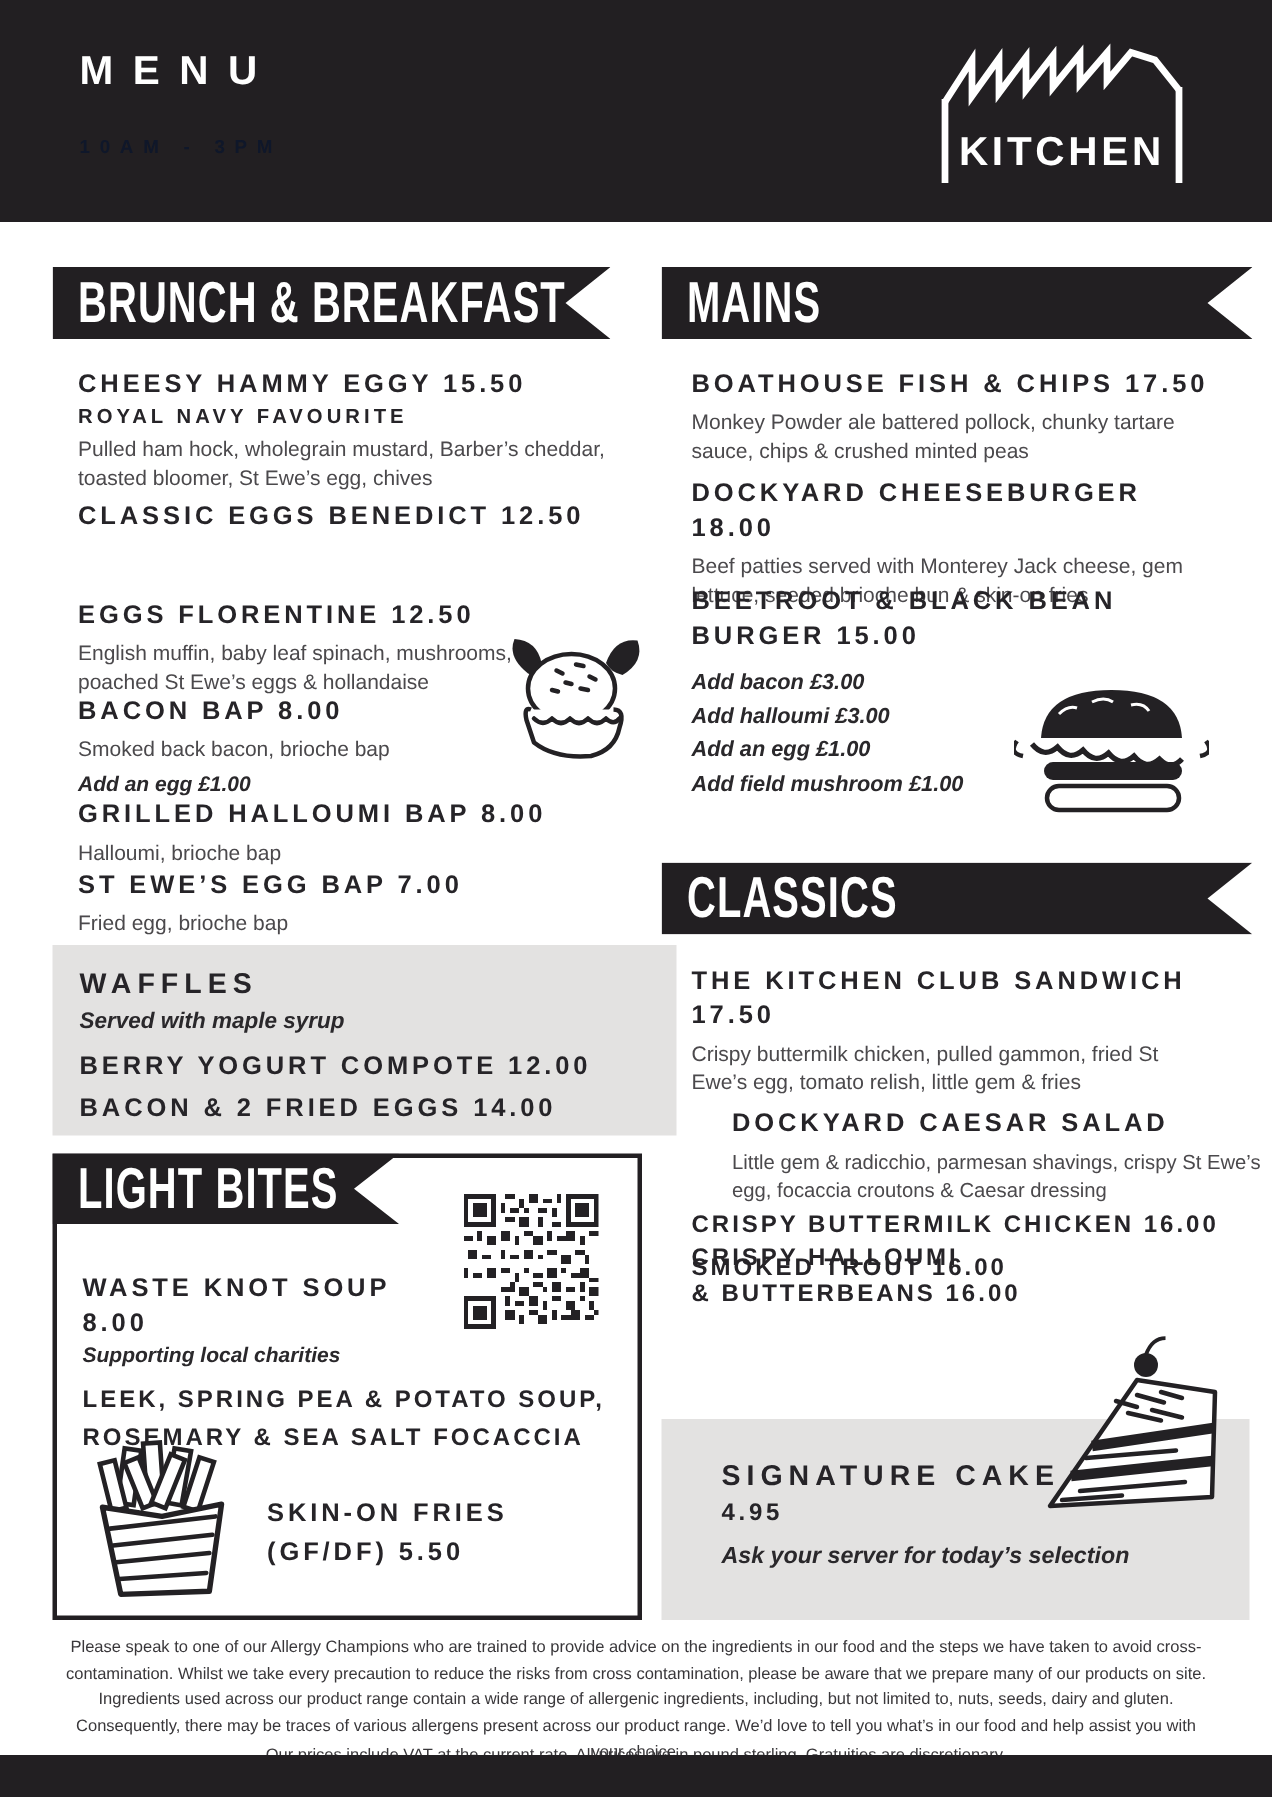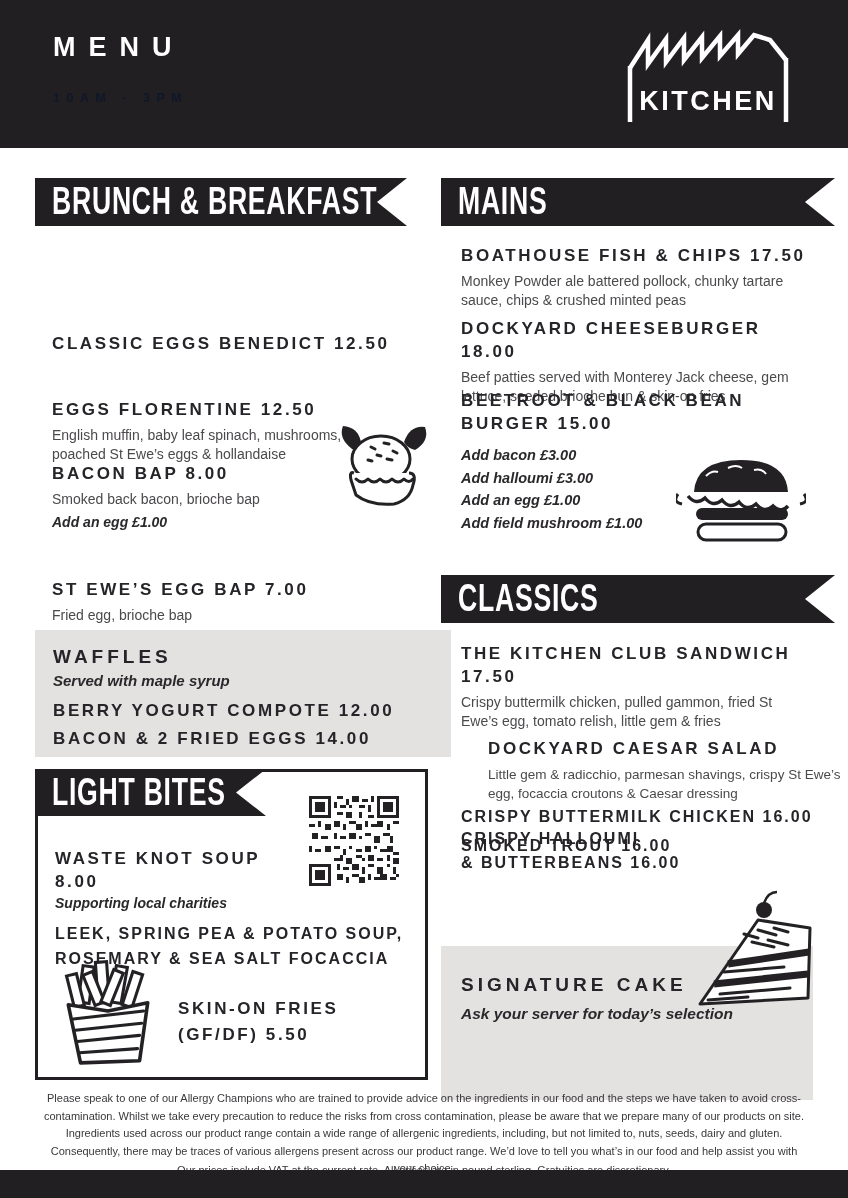--- a/index.html
+++ b/index.html
@@ -52,20 +52,28 @@
     <polyline points="8,42 26,14 26,38 44,13 44,36 62,12 62,34 80,11 80,32 98,10 98,30 116,9 116,28 132,9 148,14 164,34" fill="none" stroke="#fff" stroke-width="4.5" stroke-linejoin="miter"></polyline>
     <line x1="8" y1="40" x2="8" y2="96" stroke="#fff" stroke-width="4.5"></line>
     <line x1="164" y1="32" x2="164" y2="96" stroke="#fff" stroke-width="4.5"></line>
     <text x="86" y="84" text-anchor="middle" fill="#fff" font-size="27" font-weight="bold" letter-spacing="2.5" font-family="Liberation Sans, sans-serif">KITCHEN</text>
   </svg>
 
   <div class="abs banner" style="left:35px;top:178px;width:355px;height:48px;">
     <span>BRUNCH &amp; BREAKFAST</span>
   </div>
 
+  <div class="abs" style="left:52px;top:244px;width:378px;">
+    <div class="t">
+      <span>CHEESY HAMMY EGGY</span>
+      <span class="price">15.50</span>
+    </div>
+    <div class="sub">ROYAL NAVY FAVOURITE</div>
+    <div class="desc">Pulled ham hock, wholegrain mustard, Barber’s cheddar, toasted bloomer, St Ewe’s egg, chives</div>
+  </div>
 
   <div class="abs" style="left:52px;top:332px;width:378px;">
     <div class="t">
       <span>CLASSIC EGGS BENEDICT</span>
       <span class="price">12.50</span>
     </div>
   </div>
 
   <div class="abs" style="left:52px;top:398px;width:378px;">
     <div class="t">
@@ -86,20 +94,27 @@
 
   <svg class="abs" style="left:330px;top:420px;" width="102" height="96" viewBox="0 0 102 96">
     <path class="inkfill" d="M22 29 Q8 18 13 6 Q28 7 31 22 Q27 31 22 29 Z"></path>
     <path class="inkfill" d="M74 22 Q80 5 95 7 Q100 21 85 30 Q77 28 74 22 Z"></path>
     <ellipse cx="51" cy="39" rx="29" ry="23" fill="#fff" stroke="#232124" stroke-width="3"></ellipse>
     <path class="ink" stroke-width="2.5" d="M41 27 l4 2 M54 23 l5 1 M63 31 l4 2 M47 35 l4 1 M57 39 l5 1 M38 40 l4 1"></path>
     <path d="M24 53 Q19 51 21 60 L26 75 Q40 86 64 84 Q80 80 83 65 Q87 53 79 53" fill="#fff" stroke="#232124" stroke-width="3" stroke-linejoin="round"></path>
     <path class="ink" stroke-width="2.5" d="M26 59 q6 6 12 0 q6 6 12 0 q6 6 12 0 q6 6 12 0 q5 5 9 0"></path>
   </svg>
 
+  <div class="abs" style="left:52px;top:531px;width:378px;">
+    <div class="t">
+      <span>GRILLED HALLOUMI BAP</span>
+      <span class="price">8.00</span>
+    </div>
+    <div class="desc">Halloumi, brioche bap</div>
+  </div>
 
   <div class="abs" style="left:52px;top:578px;width:378px;">
     <div class="t">
       <span>ST EWE’S EGG BAP</span>
       <span class="price">7.00</span>
     </div>
     <div class="desc">Fried egg, brioche bap</div>
   </div>
 
   <div class="abs graybox" style="left:35px;top:630px;width:416px;height:127px;padding:0;">
@@ -315,23 +330,24 @@
     <span>16.00</span>
   </div>
   <div class="abs t sm" style="left:461px;top:827px;width:360px;line-height:24px;">
     <span class="blk">CRISPY HALLOUMI</span>
     <span class="blk">
       <span>&amp; BUTTERBEANS</span>
       <span>16.00</span>
     </span>
   </div>
 
-  <div class="abs graybox" style="left:441px;top:946px;width:372px;height:154px;">
+  <div class="abs graybox" style="left:441px;top:946px;width:372px;height:134px;padding-left:20px;">
     <div style="padding:28px 0 0 20px;">
       <div class="panel-title">SIGNATURE CAKE</div>
+      <div class="t" style="margin-top:2px;font-size:16px;letter-spacing:2.5px;line-height:22px;">4.95</div>
       <div class="note" style="margin-top:9px;font-size:15.5px;">Ask your server for today’s selection</div>
     </div>
   </div>
 
   <svg class="abs" style="left:694px;top:886px;z-index:2;" width="122" height="132" viewBox="0 0 122 132">
     <circle cx="70" cy="24" r="8" fill="#232124"></circle>
     <path d="M70 17 q4 -11 13 -11" stroke="#232124" stroke-width="2.5" fill="none"></path>
     <path d="M6 118 L64 34 L116 42 L114 112 Z" fill="#fff" stroke="#232124" stroke-width="3" stroke-linejoin="round"></path>
     <path class="ink" stroke-width="2" d="M50 48 l14 4 M64 44 l18 5 M80 42 l14 4 M58 56 l22 5 M74 54 l20 5"></path>
     <path d="M34 78 L115 66" stroke="#232124" stroke-width="7"></path>

